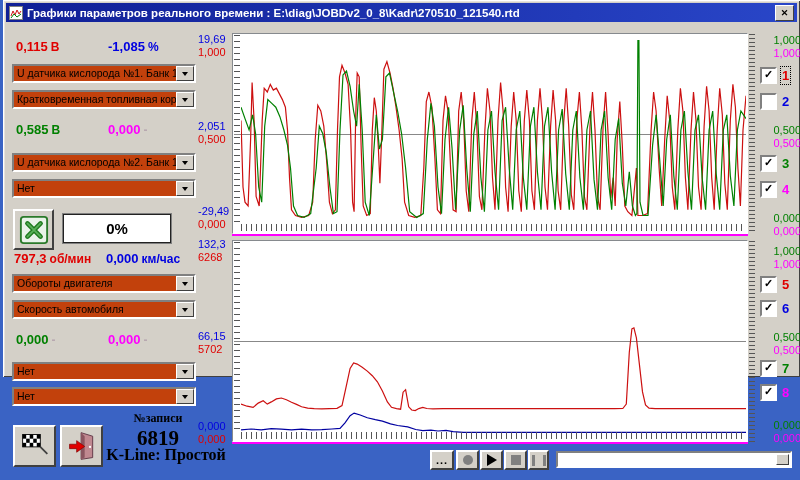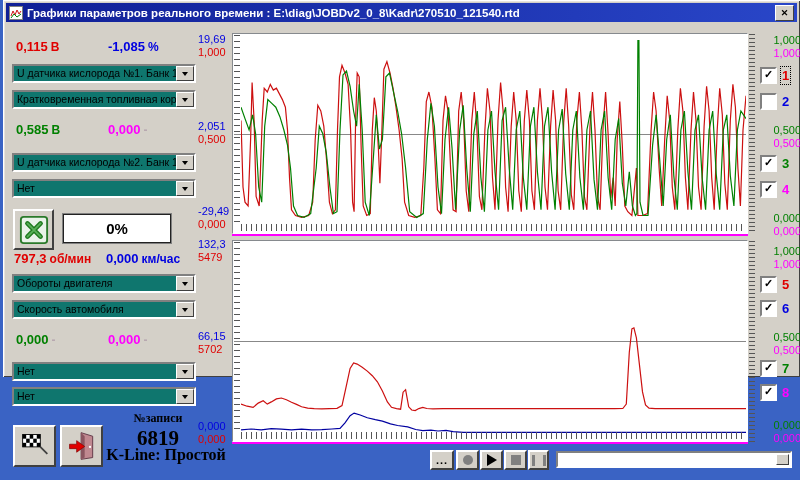--- a/index.html
+++ b/index.html
@@ -6,21 +6,21 @@
   body{width:800px;height:480px;background:#3a63c4;font-family:"Liberation Sans",sans-serif;overflow:hidden;position:relative;font-size:11px}
   #win{position:absolute;left:3px;top:0;width:797px;height:377px;background:#d4d0c8;
        box-shadow:inset 1px 1px 0 #ffffff, inset -1px -1px 0 #404040, inset 2px 2px 0 #e8e4dc}
   .tb{position:absolute;left:3px;top:3px;right:3px;height:19px;background:linear-gradient(90deg,#101f96,#2946c8);display:flex;align-items:center;padding:0 3px;box-sizing:border-box}
   .ttl{color:#fff;font-weight:bold;font-size:11.5px;margin-left:4px;white-space:nowrap;overflow:hidden;flex:1}
   .closeb{width:17px;height:14px;background:#d4d0c8;border:1px solid;border-color:#fff #404040 #404040 #fff;font-size:9px;font-weight:bold;display:flex;align-items:center;justify-content:center;color:#000}
   .val{position:absolute;font-weight:bold;font-size:13px;white-space:nowrap}
   .unit{font-size:12px;margin-left:3px}
   .unit.dash{color:#b8a8b0}
   .red{color:#e00000}.blue{color:#0000e0}.green{color:#008000}.magenta{color:#ff00ff}
-  .dd{position:absolute;left:9px;width:184px;height:19px;background:#0f766e;border:2px solid;border-color:#808080 #fff #fff #808080;box-sizing:border-box}
+  .dd{position:absolute;left:9px;width:184px;height:19px;background:#c2410c;border:2px solid;border-color:#808080 #fff #fff #808080;box-sizing:border-box}
   .ddt{position:absolute;left:3px;top:1px;right:17px;font-size:10.5px;white-space:nowrap;overflow:hidden}
   .ddb{position:absolute;right:0;top:0;bottom:0;width:16px;background:#d4d0c8;border:1px solid;border-color:#fff #404040 #404040 #fff;display:flex;align-items:center;justify-content:center}
   .arr{width:0;height:0;border:3.5px solid transparent;border-top:4.5px solid #000;margin-top:4px}
   .axlab{position:absolute;font-size:11px;white-space:nowrap}
   .axl{left:195px;width:31px;text-align:left}
   .axr{left:756px;width:42px;text-align:right}
   .chart{position:absolute;background:#fff;border:1px solid;border-color:#868a8e #fff #fff #868a8e;box-sizing:border-box}
   .rl{position:absolute;left:1px;top:1px;bottom:10px;width:6px;background:repeating-linear-gradient(to bottom,#555 0,#555 1px,transparent 1px,transparent 6px)}
   .rb{position:absolute;left:8px;right:1px;bottom:2px;height:7px;background:repeating-linear-gradient(to right,#555 0,#555 1px,transparent 1px,transparent 5px)}
   .mid{position:absolute;left:1px;right:1px;top:50%;height:1px;background:#888}
@@ -158,21 +158,21 @@
   <span class="serif" style="left:100px;top:426px;width:110px;font-size:21px">6819</span>
   <span class="serif" style="left:88px;top:446px;width:150px;font-size:16px">K-Line: Простой</span>
 
   <span class="axlab axl blue" style="top:33px">19,69</span>
   <span class="axlab axl red" style="top:46px">1,000</span>
   <span class="axlab axl blue" style="top:120px">2,051</span>
   <span class="axlab axl red" style="top:133px">0,500</span>
   <span class="axlab axl blue" style="top:205px">-29,49</span>
   <span class="axlab axl red" style="top:218px">0,000</span>
   <span class="axlab axl blue" style="top:238px">132,3</span>
-  <span class="axlab axl red" style="top:251px">5479</span>
+  <span class="axlab axl red" style="top:251px">6268</span>
   <span class="axlab axl blue" style="top:330px">66,15</span>
   <span class="axlab axl red" style="top:343px">5702</span>
   <span class="axlab axl blue" style="top:420px">0,000</span>
   <span class="axlab axl red" style="top:433px">0,000</span>
 
   <div class="chart" style="left:229px;top:33px;width:516px;height:201px">
     <div class="rl"></div>
     <div class="mid"></div>
     <svg class="plot" width="505" height="190">
         <polyline points="0.0,85.5 2.0,152.0 4.0,167.2 7.1,171.0 9.6,104.5 11.1,47.5 13.1,85.5 15.1,161.5 18.2,171.0 21.2,85.5 23.2,53.2 26.3,57.0 29.3,49.4 32.3,55.1 35.4,53.2 38.4,58.9 41.4,64.6 44.4,72.2 46.5,95.0 48.5,142.5 50.5,174.8 54.5,180.5 60.6,182.4 67.7,180.5 71.7,167.2 74.2,104.5 76.8,70.3 79.8,76.0 82.8,91.2 85.9,129.2 88.4,167.2 91.4,178.6 94.4,174.8 96.5,95.0 98.5,41.8 101.0,30.4 104.0,38.0 107.1,49.4 109.6,95.0 111.6,167.2 113.1,176.7 114.6,85.5 116.2,38.0 118.2,41.8 120.2,114.0 122.2,171.0 125.7,180.5 129.3,178.6 131.3,95.0 133.3,62.7 135.3,76.0 137.4,114.0 138.9,148.2 140.9,95.0 142.9,34.2 145.9,26.6 149.0,38.0 152.0,53.2 155.0,72.2 158.1,95.0 161.1,123.5 163.6,167.2 167.7,180.5 173.7,182.4 179.8,180.5 182.8,133.0 185.3,66.5 187.9,57.0 190.9,72.2 193.9,123.5 196.4,174.8 199.5,178.6 202.0,85.5 204.5,60.8 207.0,76.0 209.6,133.0 212.1,174.8 215.1,176.7 217.7,76.0 220.2,57.0 222.7,85.5 225.2,155.8 227.8,176.7 230.8,85.5 233.3,57.0 235.8,91.2 238.4,161.5 240.9,174.8 243.9,95.0 246.4,53.2 249.0,76.0 251.5,142.5 254.0,174.8 257.0,85.5 259.6,47.5 262.1,76.0 264.6,152.0 267.1,176.7 270.2,91.2 272.7,57.0 275.2,85.5 277.8,155.8 280.3,176.7 283.3,85.5 285.8,55.1 288.4,85.5 290.9,155.8 293.4,174.8 296.4,85.5 299.0,53.2 301.5,85.5 304.0,152.0 306.5,174.8 309.6,91.2 312.1,55.1 314.6,85.5 317.1,155.8 319.7,174.8 322.7,87.4 325.2,53.2 327.7,91.2 330.3,159.6 332.8,174.8 335.8,85.5 338.4,57.0 340.9,95.0 343.4,161.5 345.9,174.8 349.0,91.2 351.5,57.0 354.0,95.0 356.5,161.5 359.1,174.8 362.1,91.2 364.6,57.0 367.1,98.8 369.7,163.4 372.2,142.5 374.2,171.0 376.2,104.5 378.8,66.5 381.3,110.2 383.8,171.0 386.8,176.7 390.9,180.5 395.4,133.0 396.9,180.5 401.5,180.5 406.5,178.6 410.1,95.0 412.6,57.0 415.1,76.0 418.1,133.0 420.7,171.0 423.7,104.5 426.2,60.8 428.7,85.5 431.3,152.0 433.8,174.8 436.8,95.0 439.4,53.2 441.9,76.0 444.4,142.5 446.9,174.8 450.0,95.0 452.5,57.0 455.0,85.5 457.5,152.0 460.1,174.8 463.1,91.2 465.6,51.3 468.1,76.0 470.7,142.5 473.2,174.8 476.2,95.0 478.7,53.2 481.3,79.8 483.8,148.2 486.3,174.8 489.3,85.5 491.9,49.4 494.4,72.2 496.9,133.0 499.4,171.0 502.0,95.0 505.0,60.8" fill="none" stroke="#cc1010" stroke-width="1.2"></polyline>

